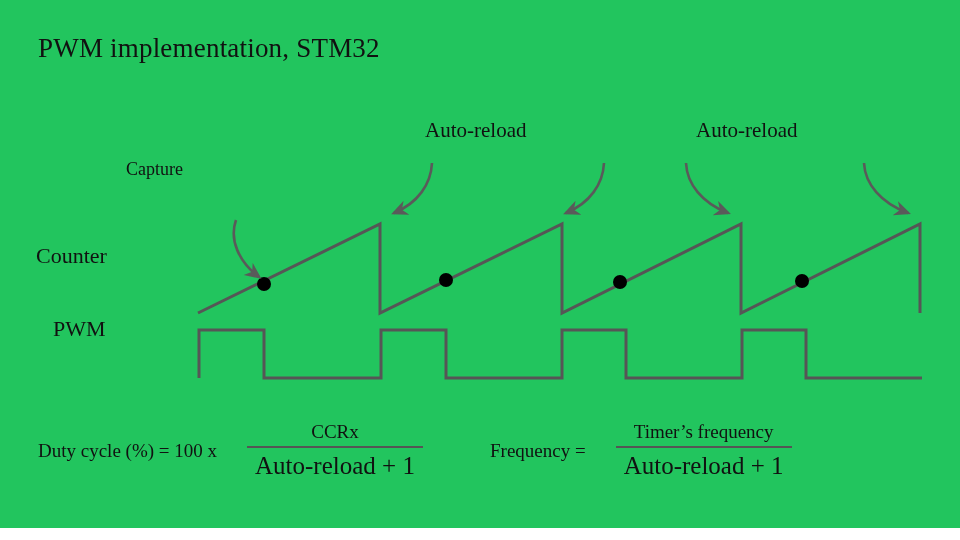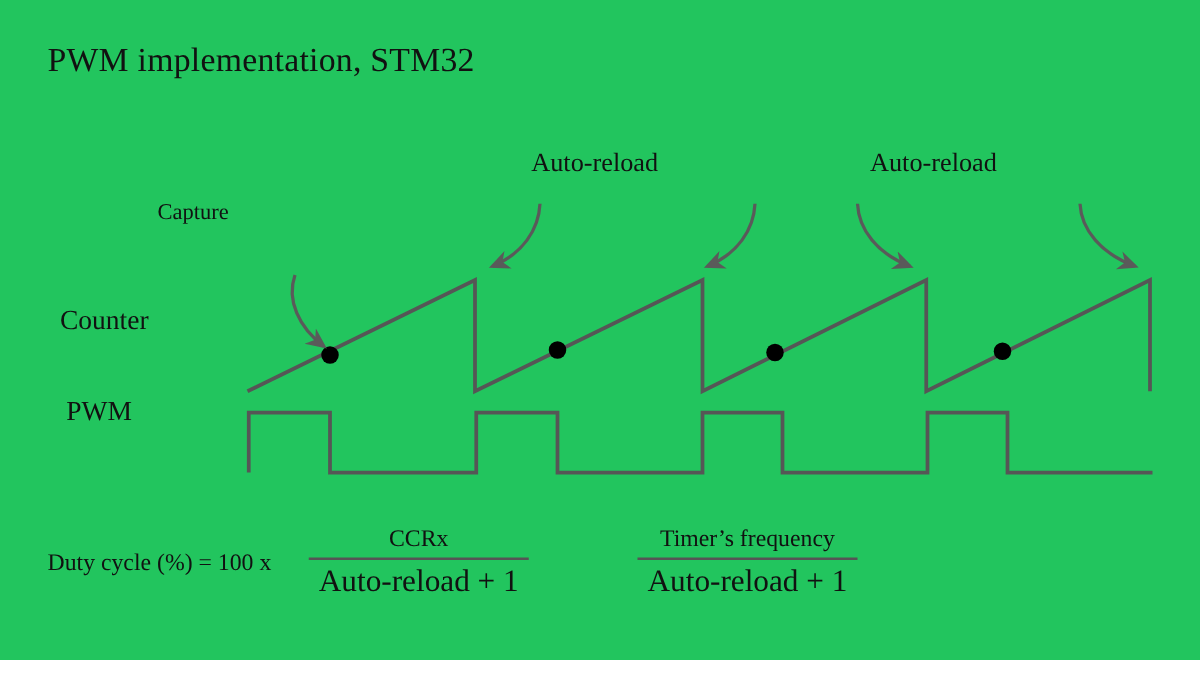--- a/index.html
+++ b/index.html
@@ -32,21 +32,21 @@
     color: #111111;
     white-space: nowrap;
   }
   .axis-label {
     position: absolute;
     font-size: 22px;
     font-weight: 400;
     color: #111111;
     white-space: nowrap;
   }
-  #label-counter { left: 48px; top: 243px; }
+  #label-counter { left: 36px; top: 243px; }
   #label-pwm     { left: 53px; top: 316px; }
 
   .callout {
     position: absolute;
     font-size: 18px;
     line-height: 24px;
     color: #111111;
     white-space: nowrap;
   }
   #callout-ccr { left: 87px; top: 157px; margin-left: 39px; }
@@ -163,20 +163,21 @@
   <div class="formula" id="formula-duty">
     <span class="formula-lhs">Duty cycle (%) = 100 x</span>
     <span class="fraction">
       <span class="numerator">CCRx</span>
       <span class="frac-bar"></span>
       <span class="denominator">Auto-reload + 1</span>
     </span>
   </div>
 
   <div class="formula" id="formula-freq">
+    <span class="formula-lhs">Frequency =</span>
     <span class="fraction">
       <span class="numerator">Timer’s frequency</span>
       <span class="frac-bar"></span>
       <span class="denominator">Auto-reload + 1</span>
     </span>
   </div>
 
 </div>
 
 </body></html>

